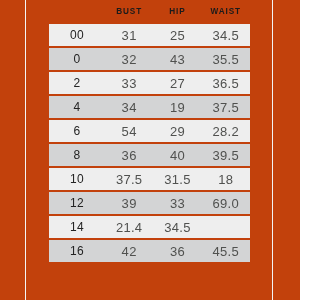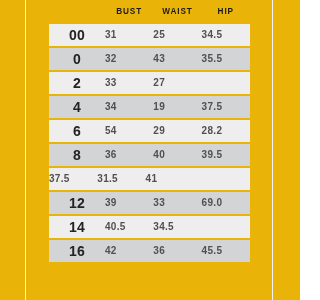--- a/index.html
+++ b/index.html
@@ -14,21 +14,21 @@
     font-family: "Liberation Sans", sans-serif;
     overflow: hidden;
     position: relative;
   }
   .page-frame {
     position: absolute;
     left: 0;
     top: 0;
     width: 300px;
     height: 300px;
-    background: #eab308;
+    background: #c2410c;
   }
   .edge-line {
     position: absolute;
     top: 0;
     width: 1px;
     height: 300px;
     background: #f4f4f5;
   }
   .edge-line.left  { left: 25px; }
   .edge-line.right { left: 272px; }
@@ -67,102 +67,105 @@
   }
   .chart-row.band-light { background: #eeeeee; }
   .chart-row.band-dark  { background: #d3d4d5; }
 
   .cell {
     line-height: 1;
   }
   .col-size {
     width: 56px;
     text-align: center;
-    font-size: 14px;
-    font-weight: bold;
+    font-size: 12px;
+    font-weight: normal;
     color: #232323;
     letter-spacing: 0.3px;
   }
   .col-measure {
     width: 48.3px;
-    font-size: 10px;
-    font-weight: bold;
+    text-align: center;
+    font-size: 13px;
+    font-weight: normal;
     color: #50514f;
     letter-spacing: 0.3px;
   }
   .chart-header .col-size { width: 56px; }
   .chart-header .col-measure { width: 48.3px; }
 </style>
 </head>
 <body>
 
 <div class="page-frame">
 
   <div class="edge-line left"></div>
   <div class="edge-line right"></div>
 
   <div class="size-chart">
 
     <div class="chart-header">
       <div class="cell col-size"></div>
       <div class="cell col-measure">BUST</div>
+      <div class="cell col-measure">HIP</div>
       <div class="cell col-measure">WAIST</div>
-      <div class="cell col-measure">HIP</div>
     </div>
 
     <div class="chart-body" id="chart-body">
         <div class="chart-row band-light">
           <div class="cell col-size">00</div>
           <div class="cell col-measure">31</div>
           <div class="cell col-measure">25</div>
           <div class="cell col-measure">34.5</div>
         </div>
         <div class="chart-row band-dark">
           <div class="cell col-size">0</div>
           <div class="cell col-measure">32</div>
           <div class="cell col-measure">43</div>
           <div class="cell col-measure">35.5</div>
         </div>
         <div class="chart-row band-light">
           <div class="cell col-size">2</div>
           <div class="cell col-measure">33</div>
           <div class="cell col-measure">27</div>
+          <div class="cell col-measure">36.5</div>
         </div>
         <div class="chart-row band-dark">
           <div class="cell col-size">4</div>
           <div class="cell col-measure">34</div>
           <div class="cell col-measure">19</div>
           <div class="cell col-measure">37.5</div>
         </div>
         <div class="chart-row band-light">
           <div class="cell col-size">6</div>
           <div class="cell col-measure">54</div>
           <div class="cell col-measure">29</div>
           <div class="cell col-measure">28.2</div>
         </div>
         <div class="chart-row band-dark">
           <div class="cell col-size">8</div>
           <div class="cell col-measure">36</div>
           <div class="cell col-measure">40</div>
           <div class="cell col-measure">39.5</div>
         </div>
         <div class="chart-row band-light">
+          <div class="cell col-size">10</div>
           <div class="cell col-measure">37.5</div>
           <div class="cell col-measure">31.5</div>
-          <div class="cell col-measure">41</div>
+          <div class="cell col-measure">18</div>
         </div>
         <div class="chart-row band-dark">
           <div class="cell col-size">12</div>
           <div class="cell col-measure">39</div>
           <div class="cell col-measure">33</div>
           <div class="cell col-measure">69.0</div>
         </div>
         <div class="chart-row band-light">
           <div class="cell col-size">14</div>
-          <div class="cell col-measure">40.5</div>
+          <div class="cell col-measure">21.4</div>
           <div class="cell col-measure">34.5</div>
         </div>
         <div class="chart-row band-dark">
           <div class="cell col-size">16</div>
           <div class="cell col-measure">42</div>
           <div class="cell col-measure">36</div>
           <div class="cell col-measure">45.5</div>
         </div>
       </div>
 

